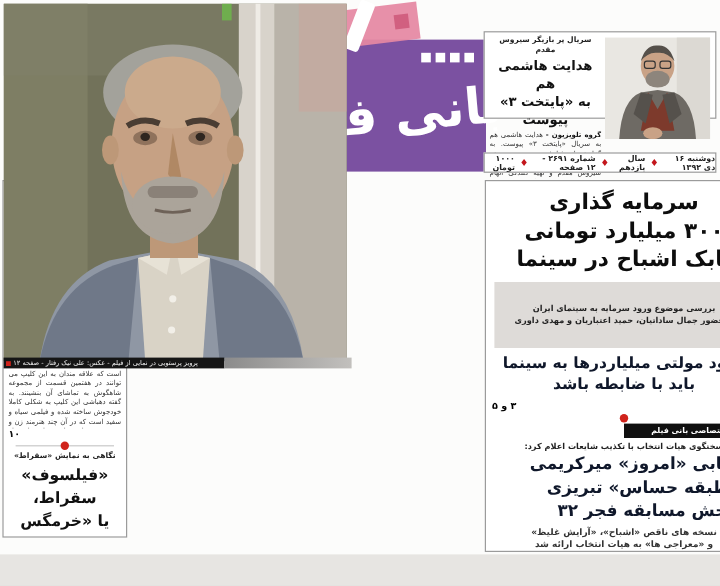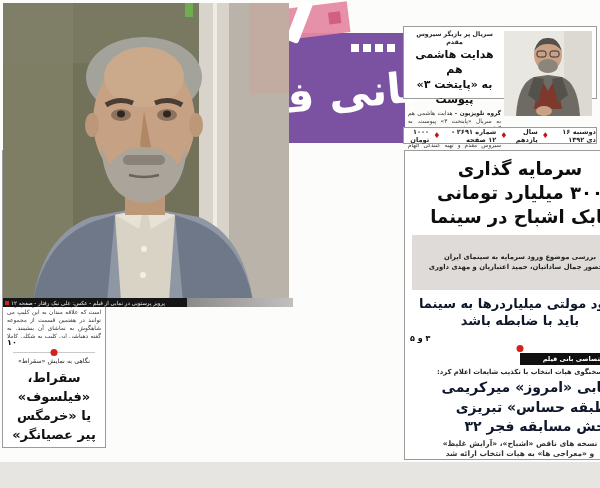--- a/index.html
+++ b/index.html
@@ -39,21 +39,21 @@
   .tr-box{left:403px;top:26px;width:194px;height:73px;}
   .tr-photo{position:absolute;right:4px;top:4px;width:88px;height:85px;overflow:hidden;}
   .tr-text{position:absolute;left:4px;right:95px;top:3px;bottom:3px;}
   .tr-head{font-size:11px;line-height:15px;font-weight:bold;color:#111;text-align:center;margin-top:1px;}
   
   .left-col{left:2px;top:150px;width:104px;height:298px;padding:3px 4px;display:flex;flex-direction:column;}
   .lc-head{font-size:13.5px;line-height:20px;font-weight:bold;color:#c3161c;text-align:center;margin-top:5px;}
   .lc-body{flex:1;margin-top:5px;overflow:hidden;}
   .divider{position:relative;height:1px;background:#c9c9c9;margin:5px 6px 4px;}
   .divider .dot{position:absolute;left:50%;top:-3px;width:7px;height:7px;border-radius:50%;background:#d0231b;transform:translateX(-50%);}
-  .lc-kicker{font-size:6.4px;font-weight:normal;color:#222;text-align:center;line-height:9px;}
+  .lc-kicker{font-size:6.4px;font-weight:bold;color:#222;text-align:center;line-height:9px;}
   .lc-head2{font-size:13px;line-height:19px;font-weight:bold;color:#111;text-align:center;margin-top:2px;}
   
   .photo-box{left:111px;top:152px;width:290px;height:304px;border:1px solid #555;background:#fff;padding:2px;}
   .photo-wrap{position:relative;width:100%;height:100%;}
   .overlay{position:absolute;left:6px;bottom:62px;color:#fff;text-align:center;direction:rtl;
            text-shadow:0 1px 2px rgba(0,0,0,.75);}
   .overlay .l1{font-size:10px;font-weight:bold;line-height:13px;}
   .overlay .l2{font-size:11px;font-weight:bold;line-height:14px;}
   .caption-bar{position:absolute;left:0;right:0;bottom:0;height:9px;display:flex;}
   .caption-black{background:#151515;display:flex;align-items:center;gap:2px;padding:0 2px;width:62%;}
@@ -204,24 +204,23 @@
     <div class="smallbody jtext lc-body">
       <span class="lead">گروه تلویزیون -</span>
       <span>در هفتمین قسمت از مجموعه «شاهگوش» کلیپ تبلیغاتی حسن روحانی، رییس جمهور کشورمان پخش می شود. به گزارش بانی فیلم؛ کلیپ تبلیغاتی حسن روحانی با عنوان تو سفر، کاری از حسین دهباشی با حضور امیر حسین مدرس، حبیب خزایی و تعدادی دیگر از هنرمندان و هنرجویان است که علاقه مندان به این کلیپ می توانند در هفتمین قسمت از مجموعه شاهگوش به تماشای آن بنشینند. به گفته دهباشی این کلیپ به شکلی کاملا خودجوش ساخته شده و فیلمی سیاه و سفید است که در آن چند هنرمند زن و مرد برخی عبارت های روحانی را همراه با موسیقی و به صورت آواز تکرار می کنند.</span>
     </div>
     <div class="pgnum">۱۰</div>
     <div class="divider">
         <div class="dot"></div>
       </div>
     <div class="lc-kicker">نگاهی به نمایش «سقراط»</div>
     <div class="lc-head2">
+      <div>«فیلسوف»</div>
       <div>سقراط،</div>
-      <div>«فیلسوف»</div>
       <div>یا «خرمگس</div>
-      <div>پیر عصیانگر»</div>
     </div>
   </div>
 
   <div class="photo-box">
     <div class="photo-wrap">
       <svg width="286" height="298" viewBox="0 0 286 298" preserveAspectRatio="none">
         <rect width="286" height="298" fill="#72725a"></rect>
         <rect x="0" y="0" width="70" height="298" fill="#7e7e64"></rect>
         <rect x="0" y="0" width="286" height="60" fill="#80806a" opacity=".5"></rect>
         <rect x="196" y="0" width="30" height="298" fill="#d8d3cb"></rect>

